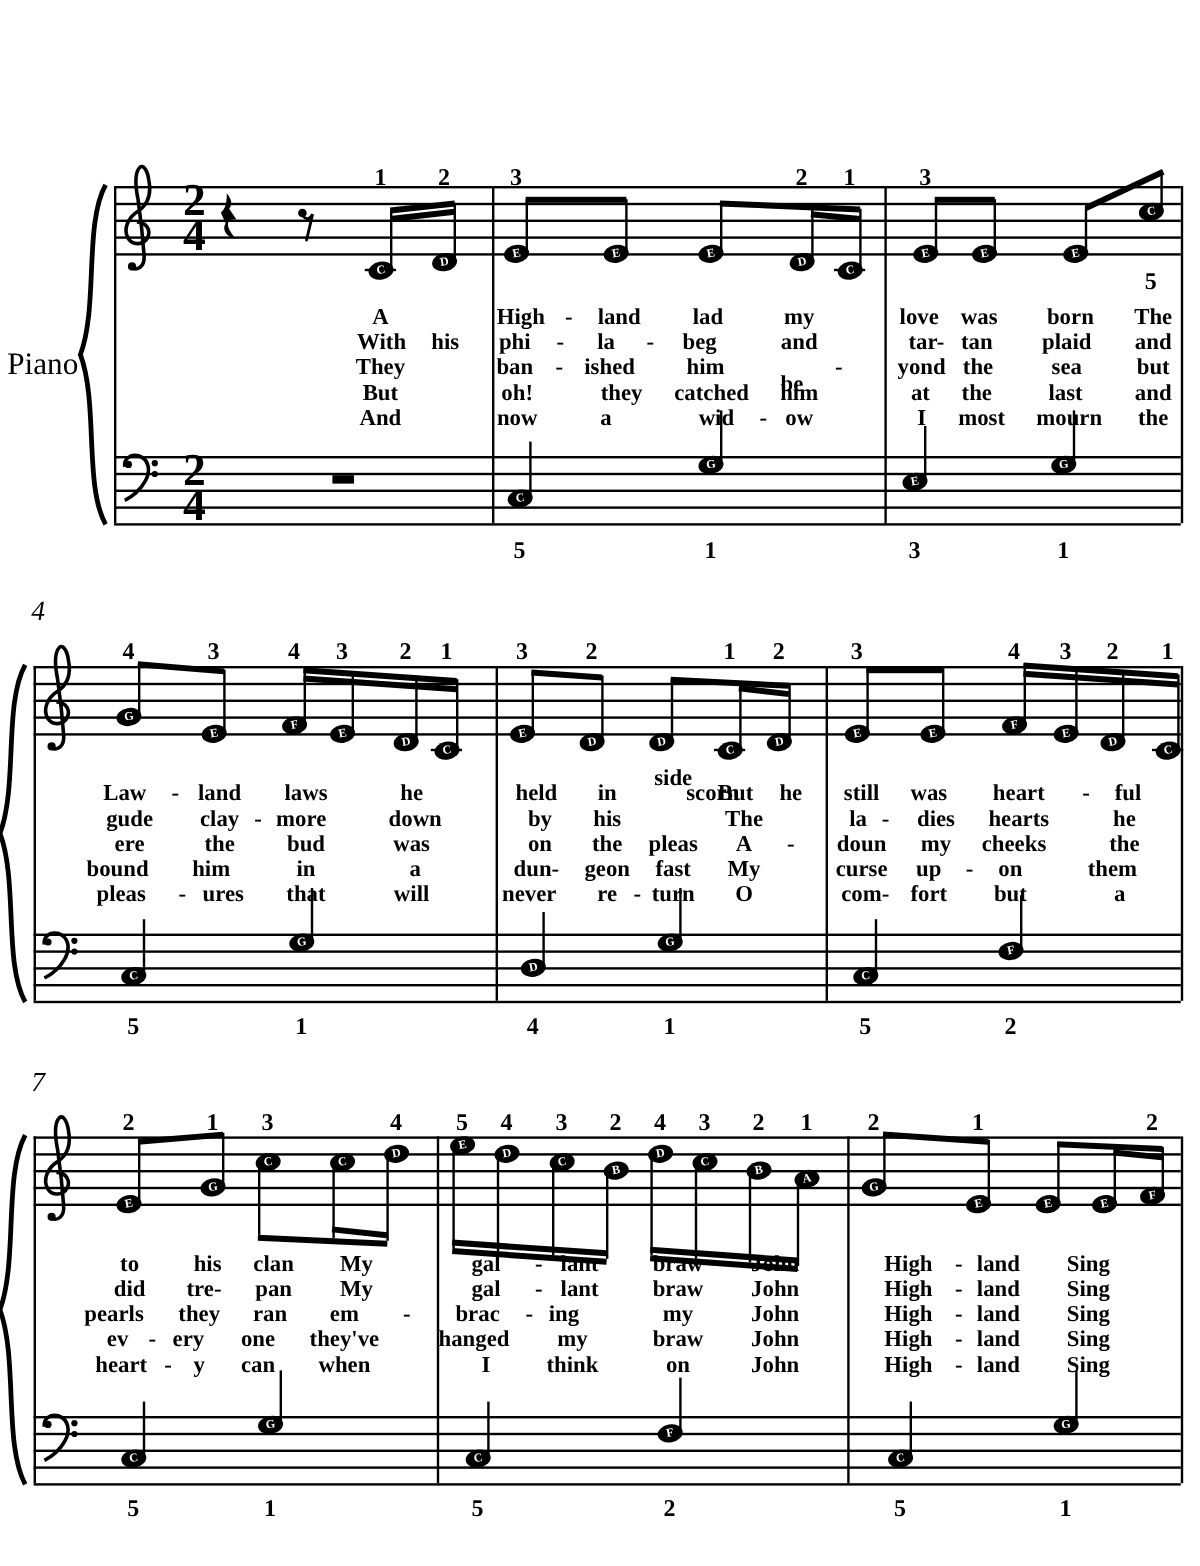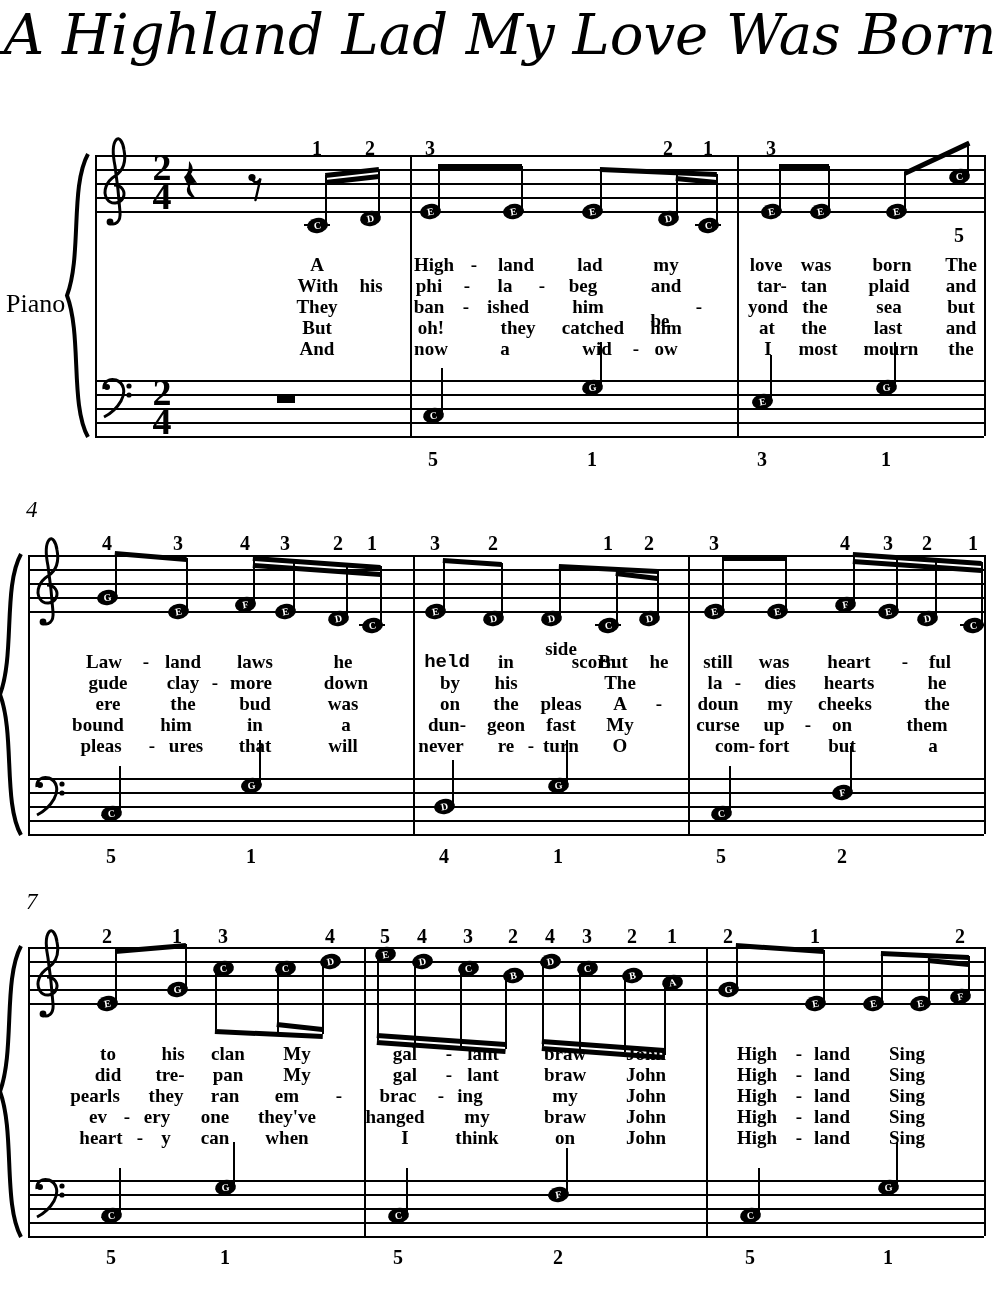--- a/index.html
+++ b/index.html
@@ -25,21 +25,20 @@
          line-height:20px;white-space:nowrap;}
   .tsig{position:absolute;text-align:center;font:bold 38px "Liberation Serif",serif;line-height:30px;}
   .mnum{position:absolute;font:italic 23px "Liberation Serif",serif;}
   .wrest{position:absolute;background:#000;}
   .svgwrap{position:absolute;line-height:0;}
 </style>
 </head>
 <body>
 
 <div class="page">
-  <div class="title">A Highland Lad My Love Was Born</div>
   <div class="piano-label">Piano</div>
   <div class="score" id="score">
       <div class="staffline" style="left: 95px; top: 155px; width: 889px;"></div>
       <div class="staffline" style="left: 95px; top: 169px; width: 889px;"></div>
       <div class="staffline" style="left: 95px; top: 183px; width: 889px;"></div>
       <div class="staffline" style="left: 95px; top: 197px; width: 889px;"></div>
       <div class="staffline" style="left: 95px; top: 211px; width: 889px;"></div>
       <div class="staffline" style="left: 95px; top: 380px; width: 889px;"></div>
       <div class="staffline" style="left: 95px; top: 394px; width: 889px;"></div>
       <div class="staffline" style="left: 95px; top: 408px; width: 889px;"></div>
@@ -281,21 +280,21 @@
       <div class="note" style="left: 711px; top: 806px;">C</div>
       <div class="finger" style="left: 709px; top: 845px; width: 24px;">5</div>
       <div class="stem" style="left: 850px; top: 746px; height: 46px;"></div>
       <div class="note" style="left: 832px; top: 785px;">F</div>
       <div class="finger" style="left: 830px; top: 845px; width: 24px;">2</div>
       <div class="lyric" style="left: 49px; top: 652px; width: 110px;">Law</div>
       <div class="lyric" style="left: 91px; top: 652px; width: 110px;">-</div>
       <div class="lyric" style="left: 128px; top: 652px; width: 110px;">land</div>
       <div class="lyric" style="left: 200px; top: 652px; width: 110px;">laws</div>
       <div class="lyric" style="left: 288px; top: 652px; width: 110px;">he</div>
-      <div class="lyric" style="left: 392px; top: 652px; width: 110px; font-family: Liberation Mono, monospace;">held</div>
+      <div class="lyric" style="left: 392px; top: 652px; width: 110px;">held</div>
       <div class="lyric" style="left: 451px; top: 652px; width: 110px;">in</div>
       <div class="lyric" style="left: 503px; top: 652px; width: 110px; padding-left: 36px;">scorn</div>
       <div class="lyric" style="left: 558px; top: 652px; width: 110px;">But</div>
       <div class="lyric" style="left: 604px; top: 652px; width: 110px;">he</div>
       <div class="lyric" style="left: 663px; top: 652px; width: 110px;">still</div>
       <div class="lyric" style="left: 719px; top: 652px; width: 110px;">was</div>
       <div class="lyric" style="left: 794px; top: 652px; width: 110px;">heart</div>
       <div class="lyric" style="left: 850px; top: 652px; width: 110px;">-</div>
       <div class="lyric" style="left: 885px; top: 652px; width: 110px;">ful</div>
       <div class="lyric" style="left: 53px; top: 673px; width: 110px;">gude</div>
@@ -341,21 +340,21 @@
       <div class="lyric" style="left: 46px; top: 736px; width: 110px;">pleas</div>
       <div class="lyric" style="left: 97px; top: 736px; width: 110px;">-</div>
       <div class="lyric" style="left: 131px; top: 736px; width: 110px;">ures</div>
       <div class="lyric" style="left: 200px; top: 736px; width: 110px;">that</div>
       <div class="lyric" style="left: 288px; top: 736px; width: 110px;">will</div>
       <div class="lyric" style="left: 386px; top: 736px; width: 110px;">never</div>
       <div class="lyric" style="left: 451px; top: 736px; width: 110px;">re</div>
       <div class="lyric" style="left: 476px; top: 736px; width: 110px;">-</div>
       <div class="lyric" style="left: 506px; top: 736px; width: 110px;">turn</div>
       <div class="lyric" style="left: 565px; top: 736px; width: 110px;">O</div>
-      <div class="lyric" style="left: 680px; top: 736px; width: 110px;">com-</div>
+      <div class="lyric" style="left: 666px; top: 736px; width: 110px;">com-</div>
       <div class="lyric" style="left: 719px; top: 736px; width: 110px;">fort</div>
       <div class="lyric" style="left: 787px; top: 736px; width: 110px;">but</div>
       <div class="lyric" style="left: 878px; top: 736px; width: 110px;">a</div>
       <div class="staffline" style="left: 28px; top: 947px; width: 956px;"></div>
       <div class="staffline" style="left: 28px; top: 961px; width: 956px;"></div>
       <div class="staffline" style="left: 28px; top: 975px; width: 956px;"></div>
       <div class="staffline" style="left: 28px; top: 989px; width: 956px;"></div>
       <div class="staffline" style="left: 28px; top: 1003px; width: 956px;"></div>
       <div class="staffline" style="left: 28px; top: 1180px; width: 956px;"></div>
       <div class="staffline" style="left: 28px; top: 1194px; width: 956px;"></div>

